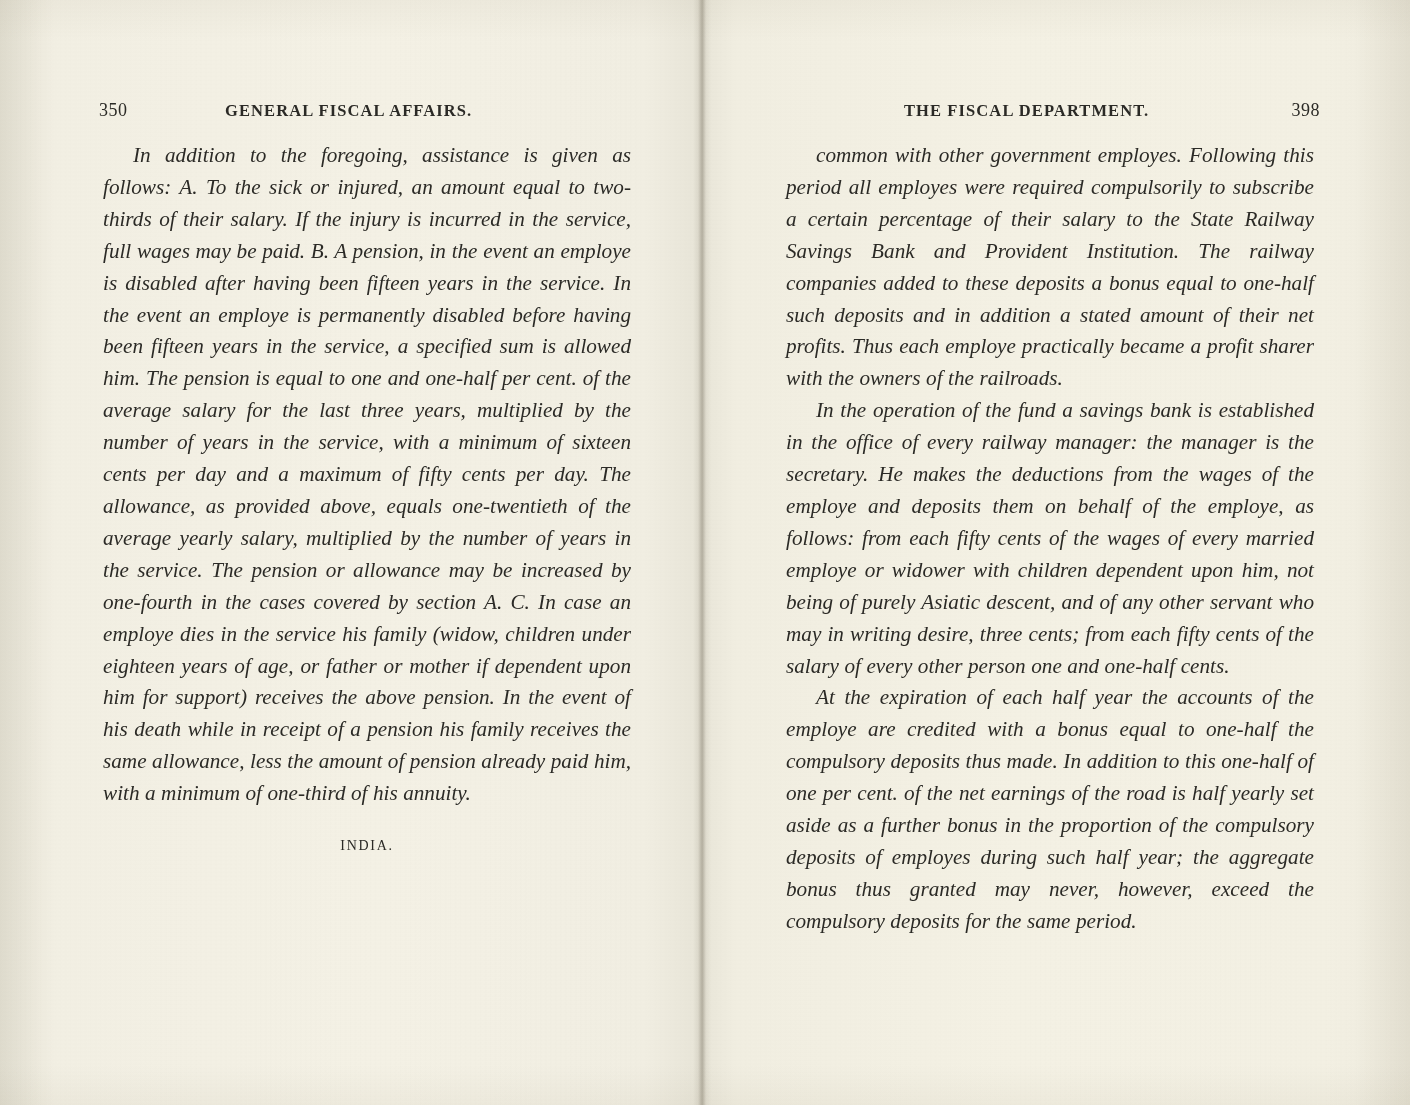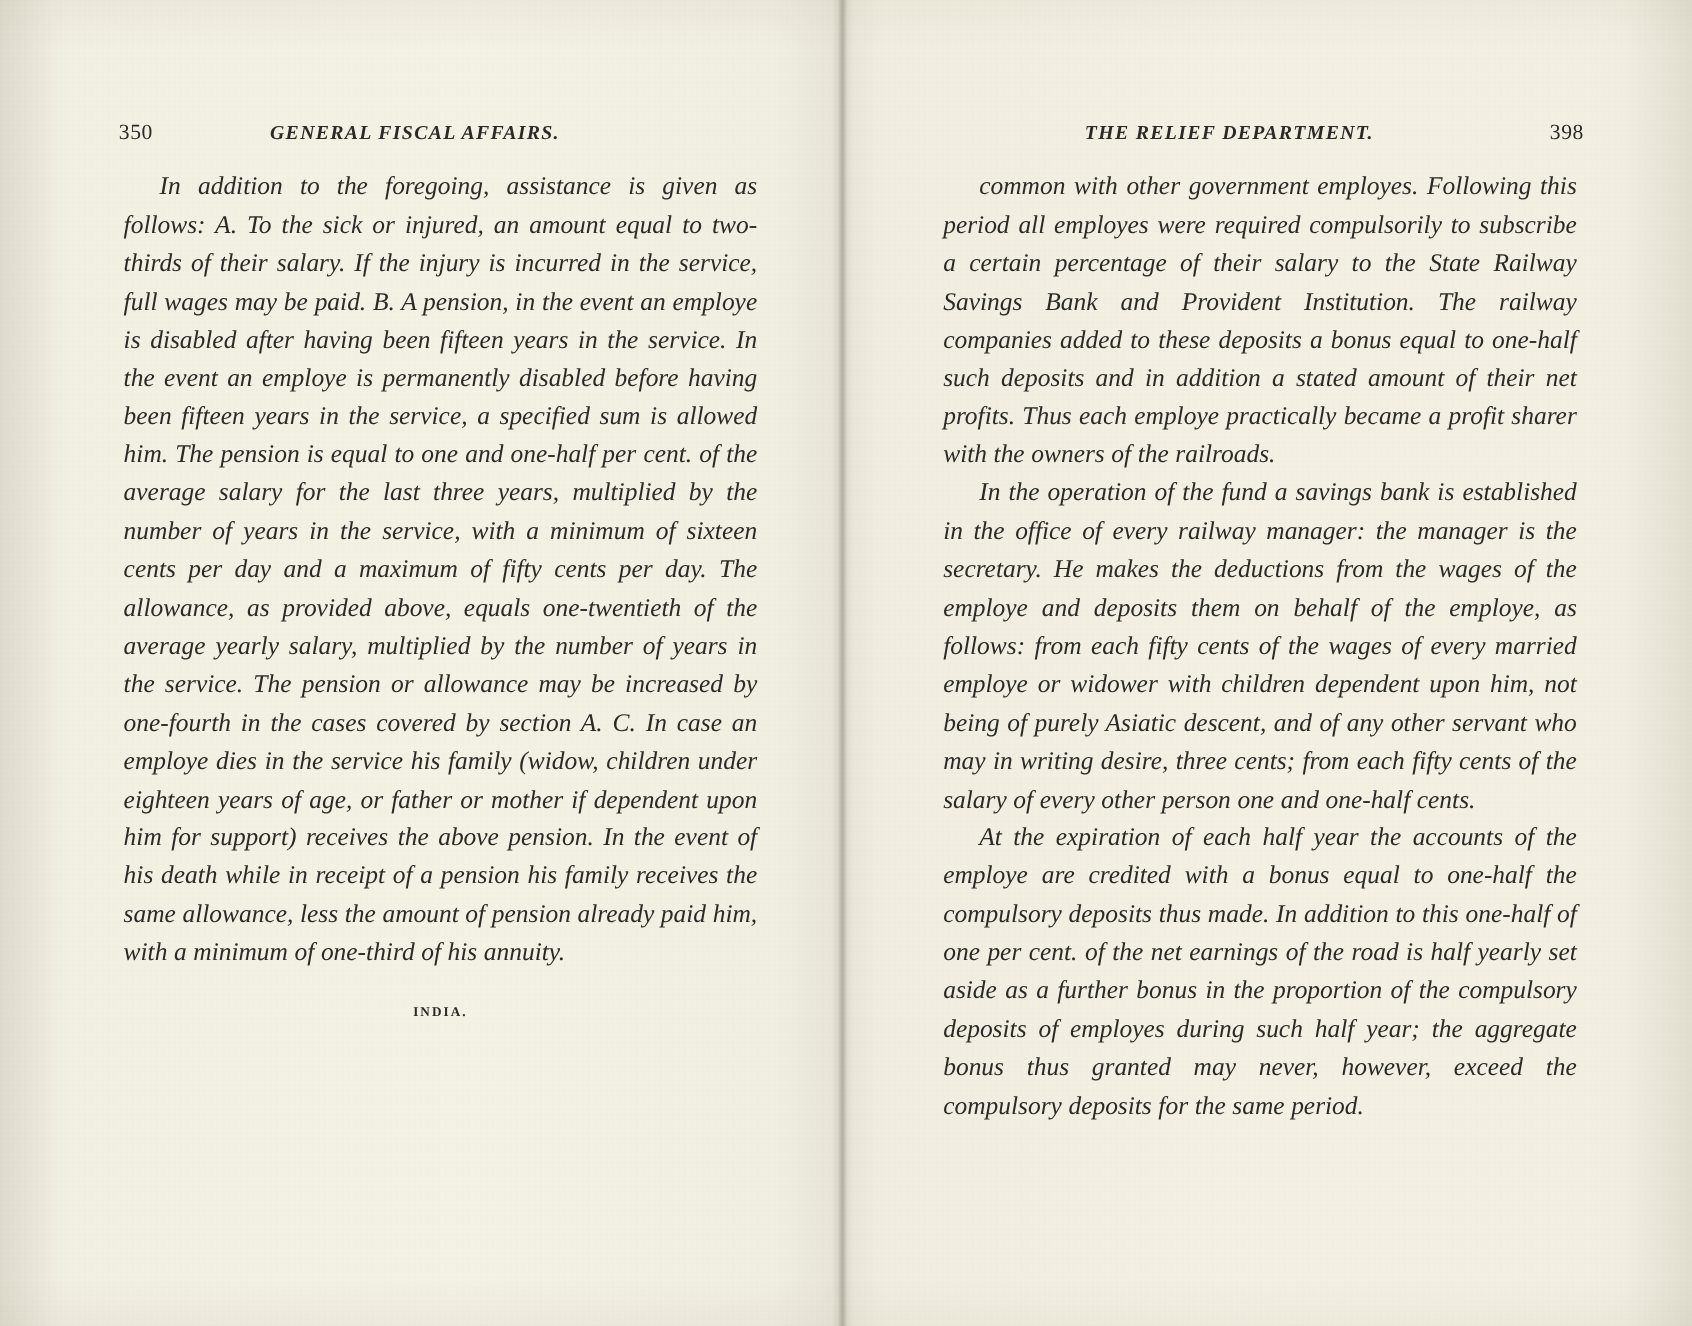--- a/index.html
+++ b/index.html
@@ -100,21 +100,20 @@
     font-style: normal;
     font-size: 18px;
     letter-spacing: .5px;
   }
   .runhead .folio-left  { left: -4px; }
   .runhead .folio-right { right: -6px; }
 
   .runhead .title {
     position: absolute;
     top: 1px;
-    font-style: italic;
     font-weight: bold;
     font-size: 16.5px;
     letter-spacing: 1.1px;
     white-space: nowrap;
   }
   .runhead .title-left  { left: 122px; }
   .runhead .title-right { left: 118px; }
 
   .body {
     position: absolute;
@@ -132,22 +131,22 @@
     -webkit-hyphens: none;
     hyphens: none;
     word-spacing: .2px;
     font-style: italic;
   }
   p.para + p.para { margin-top: 0; }
 
   h2.section-head {
     margin: 28px 0 12px 0;
     text-align: center;
-    font-size: 11px;
-    font-weight: bold;
+    font-size: 14px;
+    font-weight: normal;
     letter-spacing: 1.7px;
     text-transform: uppercase;
   }
 </style>
 </head>
 <body>
 
 <div id="spread">
 
   <div class="leaf leaf-left"></div>
@@ -167,21 +166,21 @@
       <p class="para">In addition to the foregoing, assistance is given as follows: A. To the sick or injured, an amount equal to two-thirds of their salary. If the injury is incurred in the service, full wages may be paid. B. A pension, in the event an employe is disabled after having been fifteen years in the service. In the event an employe is permanently disabled before having been fifteen years in the service, a specified sum is allowed him. The pension is equal to one and one-half per cent. of the average salary for the last three years, multiplied by the number of years in the service, with a minimum of sixteen cents per day and a maximum of fifty cents per day. The allowance, as provided above, equals one-twentieth of the average yearly salary, multiplied by the number of years in the service. The pension or allowance may be increased by one-fourth in the cases covered by section A. C. In case an employe dies in the service his family (widow, children under eighteen years of age, or father or mother if dependent upon him for support) receives the above pension. In the event of his death while in receipt of a pension his family receives the same allowance, less the amount of pension already paid him, with a minimum of one-third of his annuity.</p>
 
       <h2 class="section-head">INDIA.</h2>
 
     </div>
   </div>
 
   <div class="page page-right">
 
     <div class="runhead">
-      <span class="title title-right">THE RELIEF DEPARTMENT.</span>
+      <span class="title title-right">THE FISCAL DEPARTMENT.</span>
       <span class="folio folio-right">398</span>
     </div>
 
     <div class="body">
       <p class="para">common with other government employes. Following this period all employes were required compulsorily to subscribe a certain percentage of their salary to the State Railway Savings Bank and Provident Institution. The railway companies added to these deposits a bonus equal to one-half such deposits and in addition a stated amount of their net profits. Thus each employe practically became a profit sharer with the owners of the railroads.</p>
       <p class="para">In the operation of the fund a savings bank is established in the office of every railway manager: the manager is the secretary. He makes the deductions from the wages of the employe and deposits them on behalf of the employe, as follows: from each fifty cents of the wages of every married employe or widower with children dependent upon him, not being of purely Asiatic descent, and of any other servant who may in writing desire, three cents; from each fifty cents of the salary of every other person one and one-half cents.</p>
       <p class="para">At the expiration of each half year the accounts of the employe are credited with a bonus equal to one-half the compulsory deposits thus made. In addition to this one-half of one per cent. of the net earnings of the road is half yearly set aside as a further bonus in the proportion of the compulsory deposits of employes during such half year; the aggregate bonus thus granted may never, however, exceed the compulsory deposits for the same period.</p>
     </div>
   </div>
 

